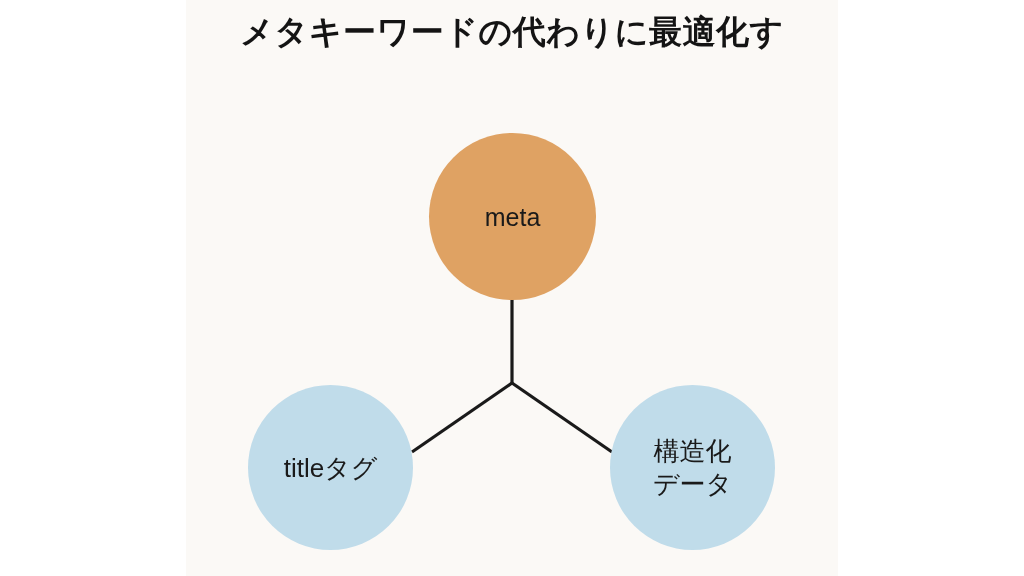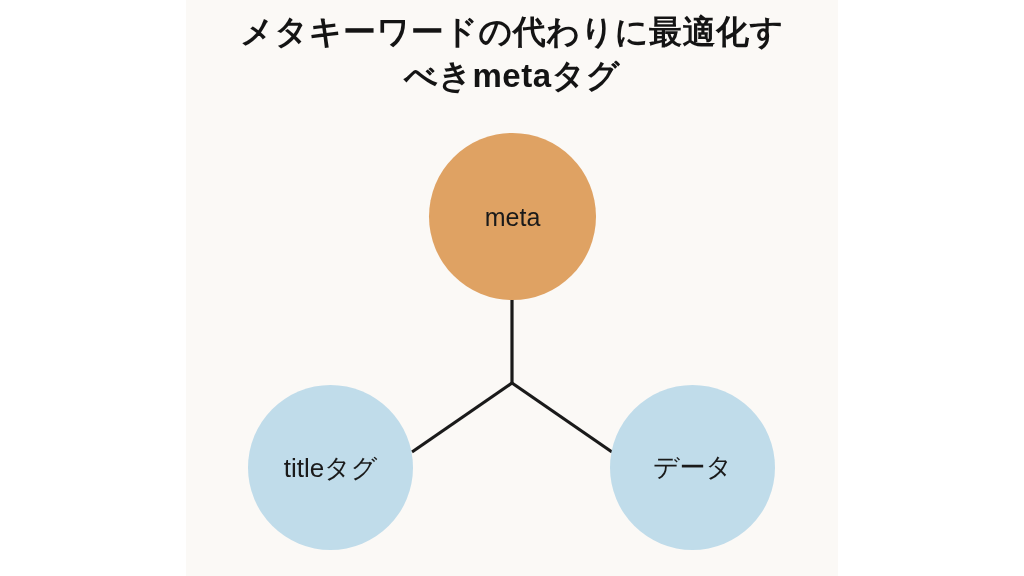--- a/index.html
+++ b/index.html
@@ -105,21 +105,20 @@
 </style>
 </head>
 <body>
 
 <div id="stage">
 
   <div id="panel"></div>
 
   <div id="title">
     <span class="tline">メタキーワードの代わりに最適化す</span>
-    <span class="tline">べきmetaタグ</span>
   </div>
 
   <svg id="links" viewBox="0 0 1024 576" xmlns="http://www.w3.org/2000/svg">
     <line x1="512" y1="300" x2="512" y2="383" stroke="#1a1a1a" stroke-width="3.2" stroke-linecap="butt"></line>
     <line x1="512" y1="383" x2="412" y2="452" stroke="#1a1a1a" stroke-width="3.2" stroke-linecap="butt"></line>
     <line x1="512" y1="383" x2="612" y2="452" stroke="#1a1a1a" stroke-width="3.2" stroke-linecap="butt"></line>
   </svg>
 
   <div class="node" id="node-meta-description">
     <span class="label">
@@ -128,17 +127,18 @@
   </div>
 
   <div class="node" id="node-title-tag">
     <span class="label">
       <span class="l">titleタグ</span>
     </span>
   </div>
 
   <div class="node" id="node-structured-data">
     <span class="label">
+      <span class="l">構造化</span>
       <span class="l">データ</span>
     </span>
   </div>
 
 </div>
 
 </body></html>

